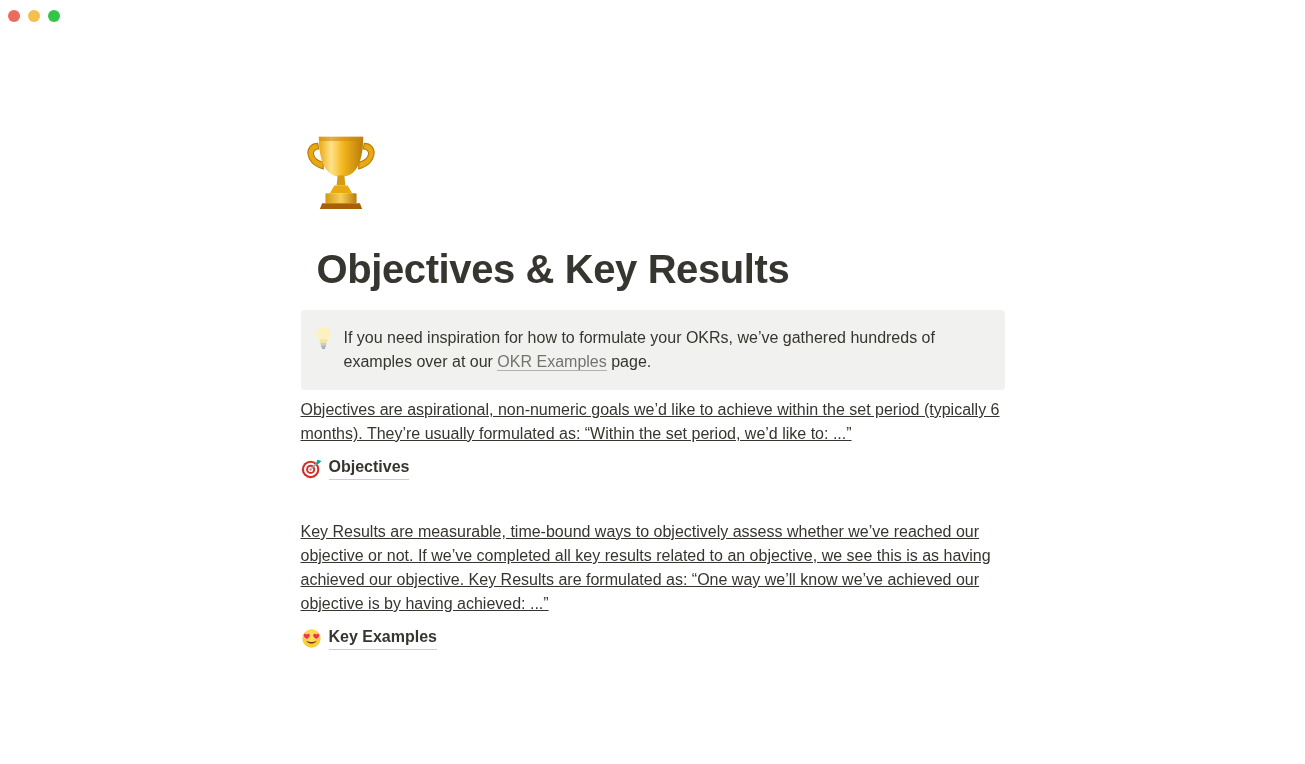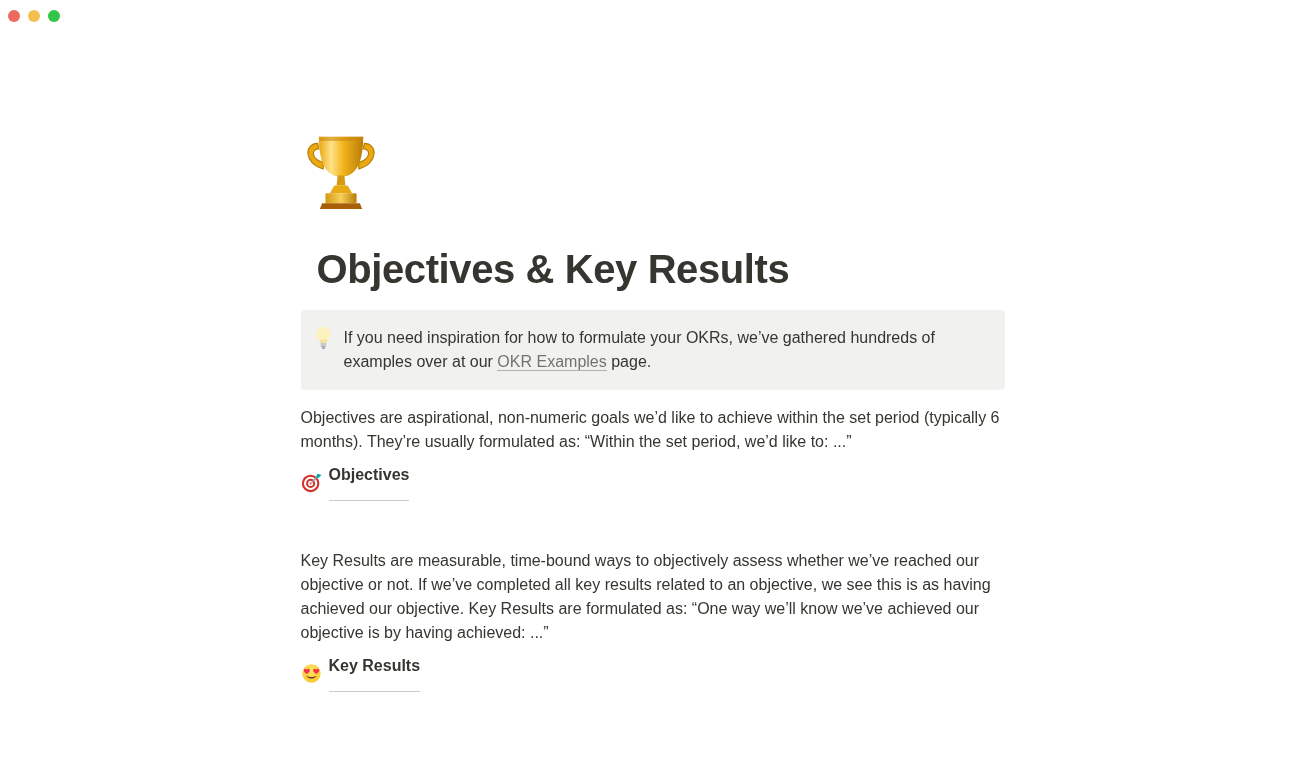--- a/index.html
+++ b/index.html
@@ -62,39 +62,40 @@
   .inline-link {
     color: rgba(55, 53, 47, 0.68);
     text-decoration: none;
     border-bottom: 1px solid rgba(55, 53, 47, 0.35);
     cursor: pointer;
   }
 
   .para {
     font-size: 16px;
     line-height: 24px;
-    margin: 16px 0 8px 0;
+    margin: 8px 0 8px 0;
+    text-decoration: underline;
   }
 
   .page-link {
     display: flex;
     align-items: center;
     margin: 0 0 8px 0;
     padding: 2px 0;
     cursor: pointer;
     width: fit-content;
   }
   .pl-icon { width: 21px; height: 21px; margin-right: 7px; flex-shrink: 0; }
   .pl-icon svg { width: 21px; height: 21px; display: block; }
   .pl-label {
     font-size: 16px;
     line-height: 22px;
     font-weight: 600;
     border-bottom: 1px solid rgba(55, 53, 47, 0.25);
-    padding-bottom: 14px;
+    padding-bottom: 1px;
   }
 
   .spacer { height: 22px; margin-bottom: 8px; }
 </style>
 </head>
 <body>
 
 <div class="traffic-lights">
   <span class="light red"></span>
   <span class="light yellow"></span>
@@ -174,19 +175,19 @@
             <stop offset="0" stop-color="#ffe266"></stop>
             <stop offset="1" stop-color="#f7c41e"></stop>
           </radialGradient>
         </defs>
         <circle cx="12" cy="12" r="10.5" fill="url(#faceg)"></circle>
         <path d="M6.6 7.6 C5.5 6 3.1 6.7 3.1 8.5 C3.1 10.1 5.2 11.5 6.6 12.5 C8 11.5 10.1 10.1 10.1 8.5 C10.1 6.7 7.7 6 6.6 7.6 Z" fill="#f0344f"></path>
         <path d="M17.4 7.6 C16.3 6 13.9 6.7 13.9 8.5 C13.9 10.1 16 11.5 17.4 12.5 C18.8 11.5 20.9 10.1 20.9 8.5 C20.9 6.7 18.5 6 17.4 7.6 Z" fill="#f0344f"></path>
         <path d="M6 14.5 C8 18.8 16 18.8 18 14.5 C14.5 16.6 9.5 16.6 6 14.5 Z" fill="#75341f"></path>
       </svg>
     </span>
-    <span class="pl-label">Key Results</span>
+    <span class="pl-label">Key Examples</span>
   </div>
 
   <div class="spacer"></div>
 
 
 </div>
 
 </body></html>

